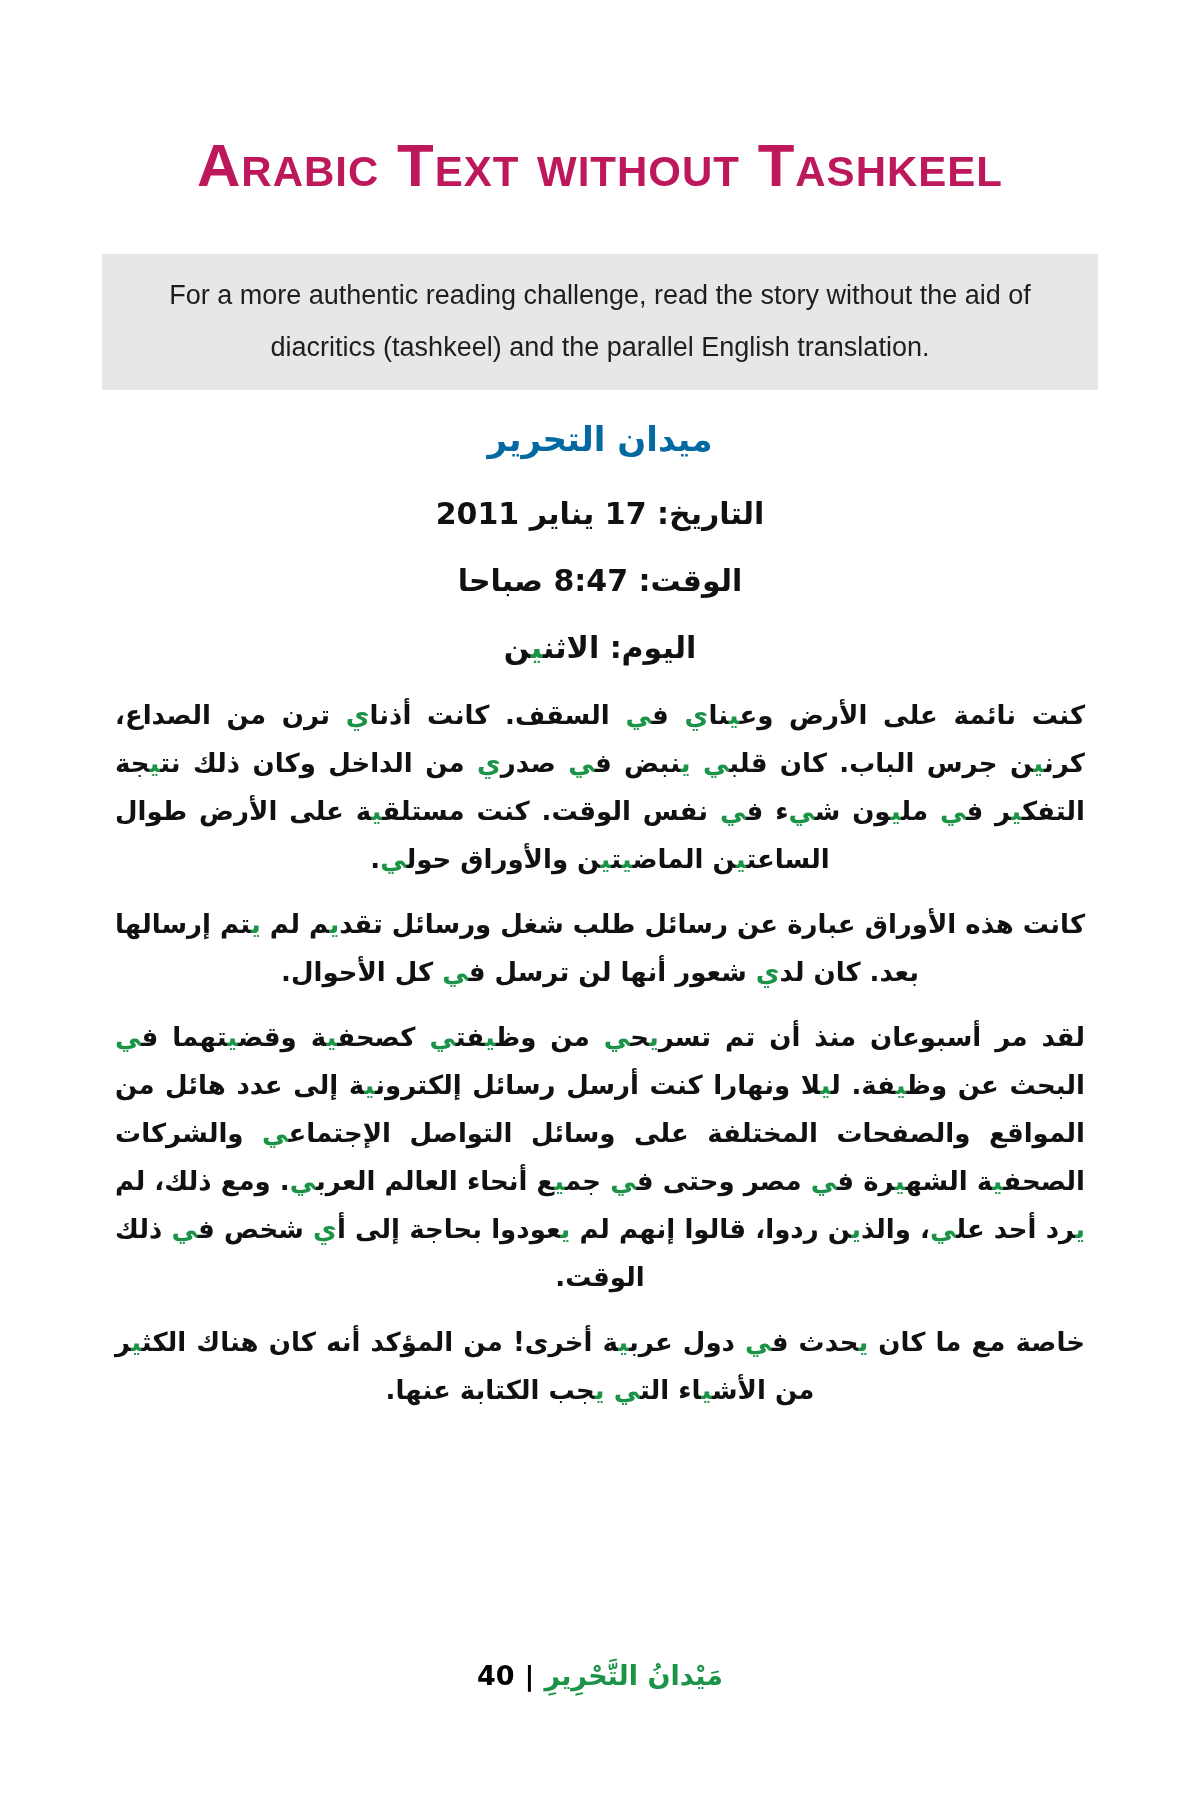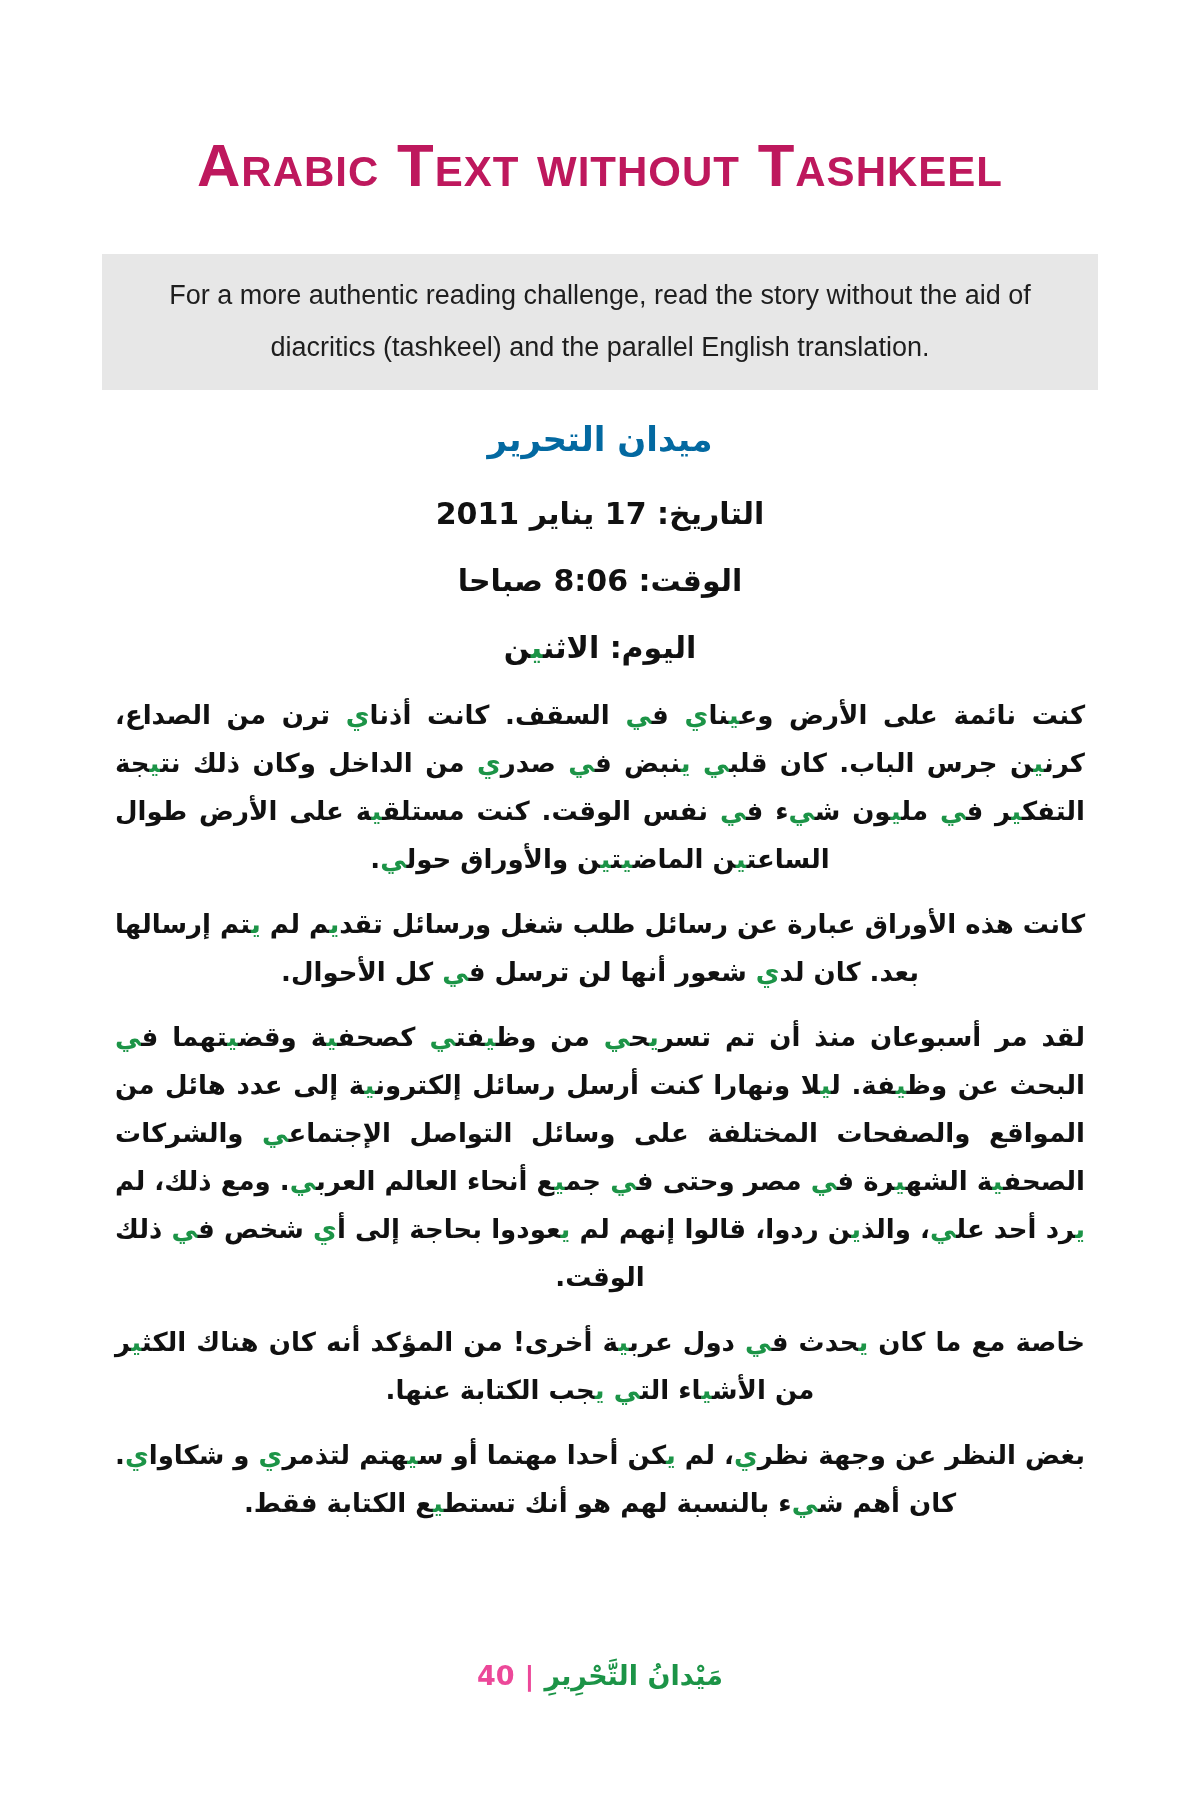--- a/index.html
+++ b/index.html
@@ -79,43 +79,42 @@
     left: 0;
     right: 0;
     text-align: center;
     direction: rtl;
     font-family: "DejaVu Sans", sans-serif;
     font-weight: bold;
     font-size: 27px;
     line-height: 48px;
     color: #1c9447;
   }
-  .footer-sep, .footer-page { color: #ec4899; }
+  .footer-sep, .footer-page { color: #000000; }
   .footer-sep { padding: 0 10px; }
 </style>
 </head>
 <body>
 
 <h1 class="page-title">Arabic Text without Tashkeel</h1>
 
 <div class="instruction-box">
   <div class="instruction-text">For a more authentic reading challenge, read the story without the aid of diacritics (tashkeel) and the parallel English translation.</div>
 </div>
 
 <h2 class="story-title arabic">ميدان التحرير</h2>
 
 <div class="story-body arabic">
 
   <div class="meta-line"><span>التاريخ:</span> <span>17 يناير 2011</span></div>
 
-  <div class="meta-line"><span>الوقت:</span> <span>8:06 صباحا</span></div>
+  <div class="meta-line"><span>الوقت:</span> <span>8:47 صباحا</span></div>
 
   <div class="meta-line day"><span>اليوم:</span> <span>الاثن<span class="gy">ي</span>ن</span></div>
 
   <p class="story-paragraph">كنت نائمة على الأرض وع<span class="gy">ي</span>نا<span class="gy">ي</span> ف<span class="gy">ي</span> السقف. كانت أذنا<span class="gy">ي</span> ترن من الصداع، كرن<span class="gy">ي</span>ن جرس الباب. كان قلب<span class="gy">ي</span> <span class="gy">ي</span>نبض ف<span class="gy">ي</span> صدر<span class="gy">ي</span> من الداخل وكان ذلك نت<span class="gy">ي</span>جة التفك<span class="gy">ي</span>ر ف<span class="gy">ي</span> مل<span class="gy">ي</span>ون ش<span class="gy">ي</span>ء ف<span class="gy">ي</span> نفس الوقت. كنت مستلق<span class="gy">ي</span>ة على الأرض طوال الساعت<span class="gy">ي</span>ن الماض<span class="gy">ي</span>ت<span class="gy">ي</span>ن والأوراق حول<span class="gy">ي</span>.</p>
   <p class="story-paragraph">كانت هذه الأوراق عبارة عن رسائل طلب شغل ورسائل تقد<span class="gy">ي</span>م لم <span class="gy">ي</span>تم إرسالها بعد. كان لد<span class="gy">ي</span> شعور أنها لن ترسل ف<span class="gy">ي</span> كل الأحوال.</p>
   <p class="story-paragraph">لقد مر أسبوعان منذ أن تم تسر<span class="gy">ي</span>ح<span class="gy">ي</span> من وظ<span class="gy">ي</span>فت<span class="gy">ي</span> كصحف<span class="gy">ي</span>ة وقض<span class="gy">ي</span>تهما ف<span class="gy">ي</span> البحث عن وظ<span class="gy">ي</span>فة. ل<span class="gy">ي</span>لا ونهارا كنت أرسل رسائل إلكترون<span class="gy">ي</span>ة إلى عدد هائل من المواقع والصفحات المختلفة على وسائل التواصل الإجتماع<span class="gy">ي</span> والشركات الصحف<span class="gy">ي</span>ة الشه<span class="gy">ي</span>رة ف<span class="gy">ي</span> مصر وحتى ف<span class="gy">ي</span> جم<span class="gy">ي</span>ع أنحاء العالم العرب<span class="gy">ي</span>. ومع ذلك، لم <span class="gy">ي</span>رد أحد عل<span class="gy">ي</span>، والذ<span class="gy">ي</span>ن ردوا، قالوا إنهم لم <span class="gy">ي</span>عودوا بحاجة إلى أ<span class="gy">ي</span> شخص ف<span class="gy">ي</span> ذلك الوقت.</p>
   <p class="story-paragraph">خاصة مع ما كان <span class="gy">ي</span>حدث ف<span class="gy">ي</span> دول عرب<span class="gy">ي</span>ة أخرى! من المؤكد أنه كان هناك الكث<span class="gy">ي</span>ر من الأش<span class="gy">ي</span>اء الت<span class="gy">ي</span> <span class="gy">ي</span>جب الكتابة عنها.</p>
-  <p class="story-paragraph">بغض النظر عن وجهة نظر<span class="gy">ي</span>، لم <span class="gy">ي</span>كن أحدا مهتما أو س<span class="gy">ي</span>هتم لتذمر<span class="gy">ي</span> و شكاوا<span class="gy">ي</span>. كان أهم ش<span class="gy">ي</span>ء بالنسبة لهم هو أنك تستط<span class="gy">ي</span>ع الكتابة فقط.</p>
 
 </div>
 
 <div class="page-footer"><span>مَيْدانُ التَّحْرِيرِ</span><span class="footer-sep">|</span><span class="footer-page">40</span></div>
 
 </body></html>

